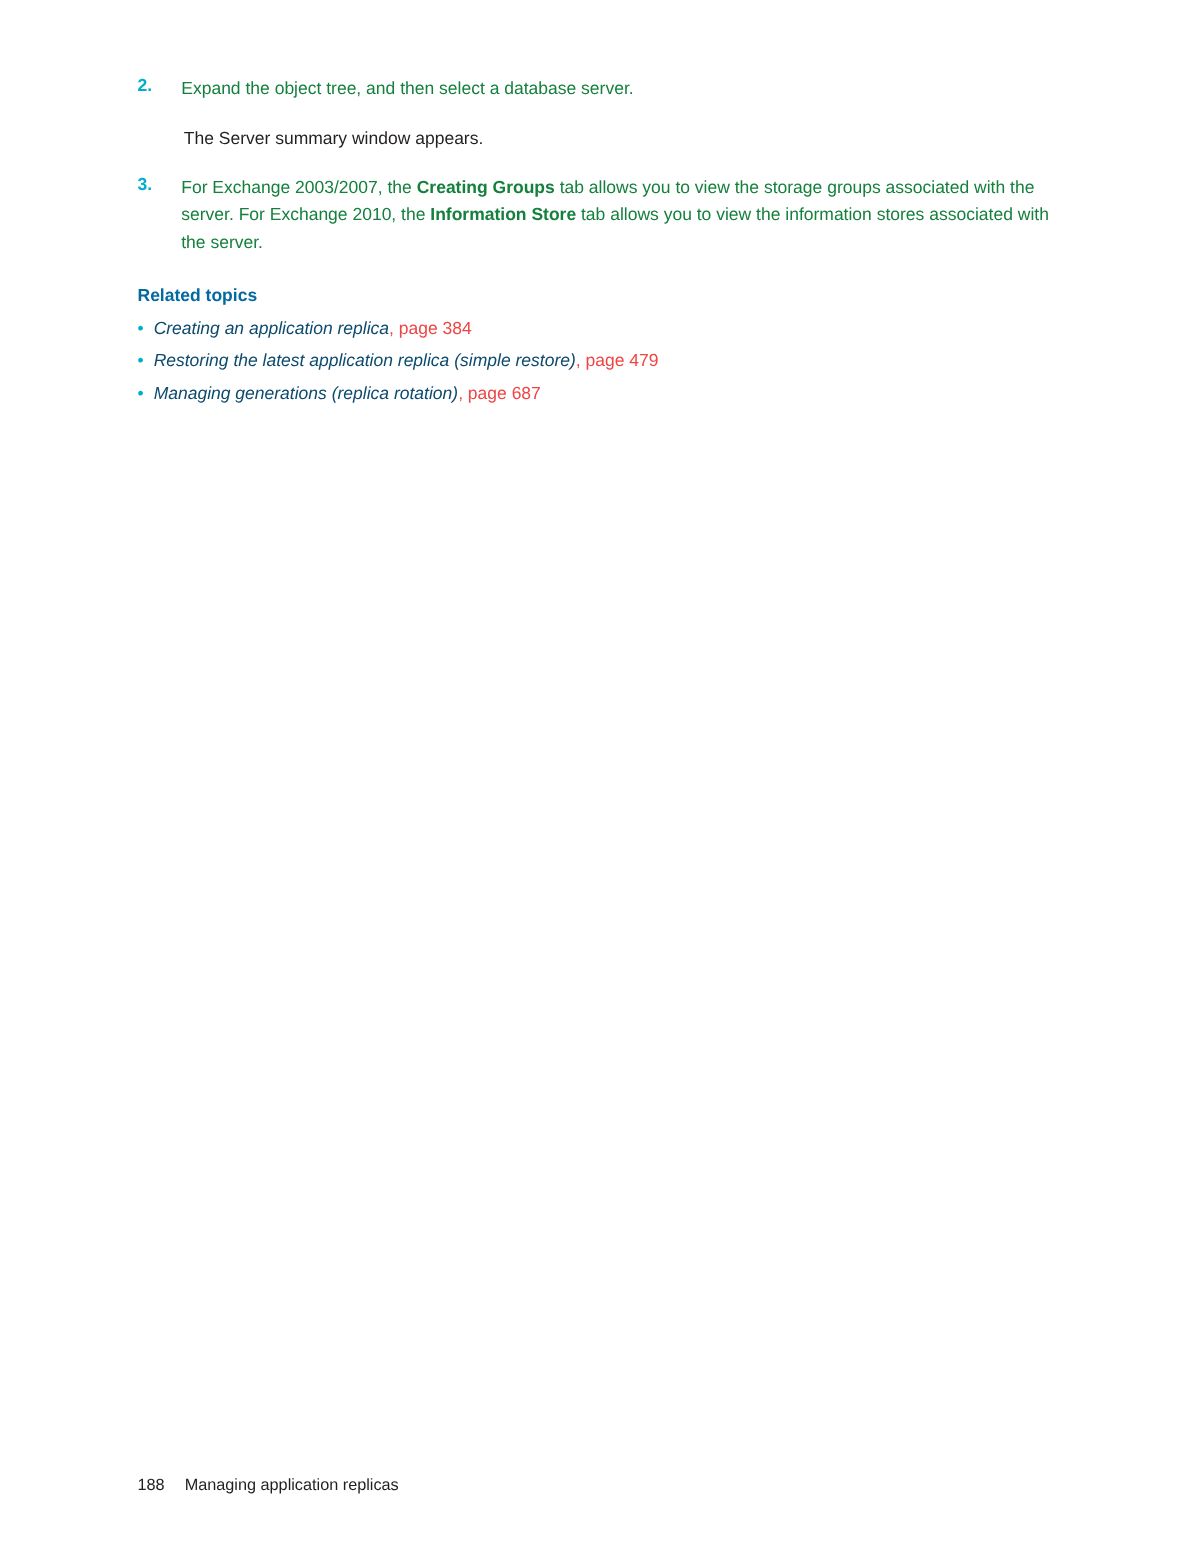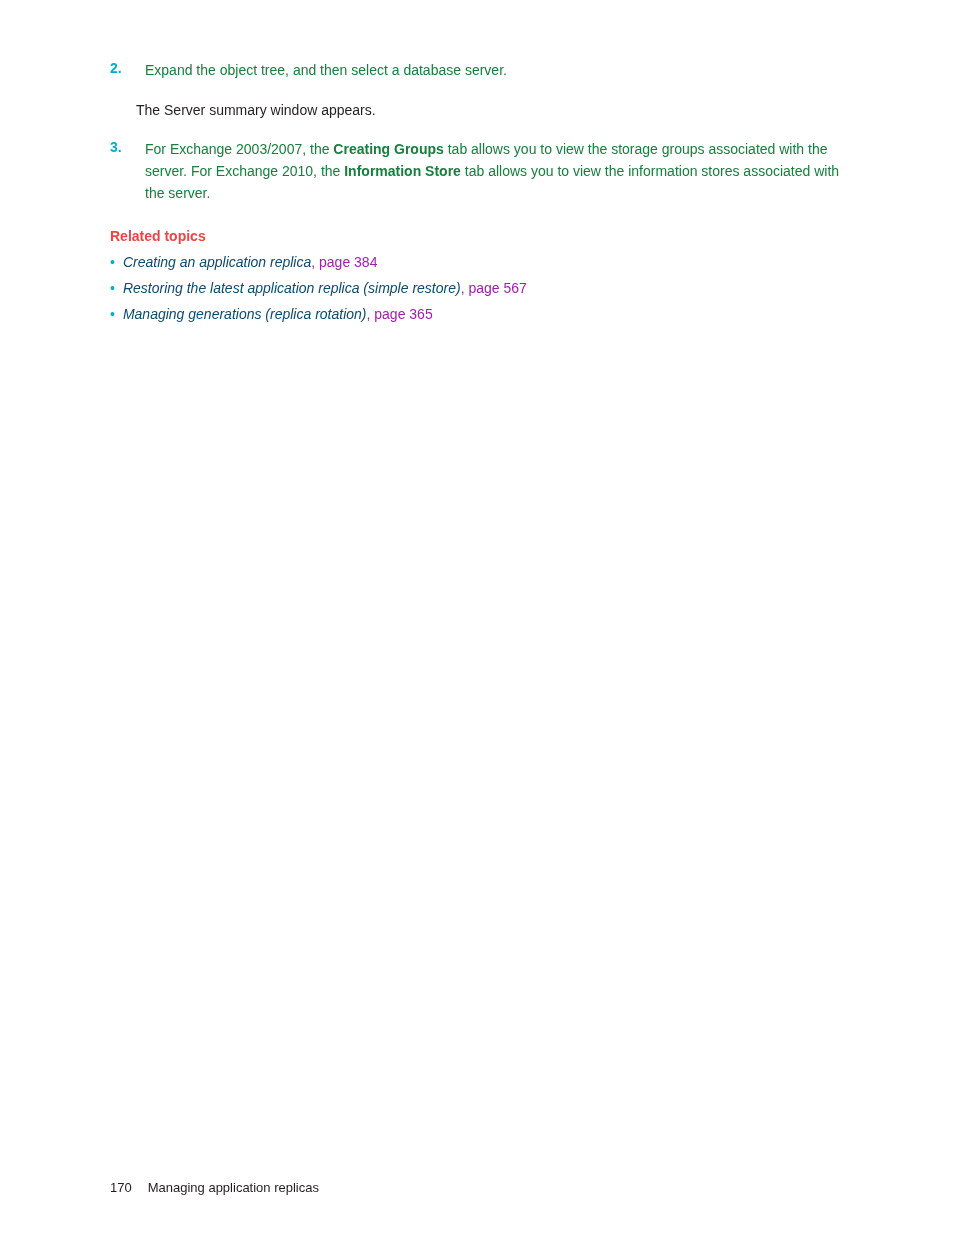--- a/index.html
+++ b/index.html
@@ -43,21 +43,21 @@
     }
 
     .step-content p {
       font-size: 14px;
       line-height: 1.55;
       color: #15803d;
       margin-bottom: 0;
     }
 
     .step-sub-text {
-      margin-left: 26px;
+      margin-left: 37px;
       margin-bottom: 18px;
     }
 
     .step-sub-text p {
       font-size: 14px;
       line-height: 1.55;
       color: #231f20;
     }
 
     .bold {
@@ -65,21 +65,21 @@
     }
 
     .related-topics {
       margin-top: 24px;
       margin-bottom: 20px;
     }
 
     .related-topics-title {
       font-size: 14px;
       font-weight: bold;
-      color: #ef4444;
+      color: #0369a1;
       margin-bottom: 8px;
     }
 
     .related-list {
       list-style: none;
       padding: 0;
       margin: 0;
     }
 
     .related-list li {
@@ -98,21 +98,21 @@
     }
 
     .link {
       color: #0c4a6e;
       text-decoration: none;
       cursor: pointer;
       font-style: italic;
     }
 
     .link-suffix {
-      color: #a21caf;
+      color: #ef4444;
     }
 
     .footer {
       position: absolute;
       bottom: 40px;
       left: 110px;
       right: 110px;
       display: flex;
       align-items: center;
       font-size: 13px;
@@ -162,30 +162,30 @@
     <ul class="related-list">
       <li>
         <span class="bullet">•</span>
         <span>
           <a class="link">Creating an application replica</a><span class="link-suffix">, page 384</span>
         </span>
       </li>
       <li>
         <span class="bullet">•</span>
         <span>
-          <a class="link">Restoring the latest application replica (simple restore)</a><span class="link-suffix">, page 567</span>
+          <a class="link">Restoring the latest application replica (simple restore)</a><span class="link-suffix">, page 479</span>
         </span>
       </li>
       <li>
         <span class="bullet">•</span>
         <span>
-          <a class="link">Managing generations (replica rotation)</a><span class="link-suffix">, page 365</span>
+          <a class="link">Managing generations (replica rotation)</a><span class="link-suffix">, page 687</span>
         </span>
       </li>
     </ul>
   </div>
 
   <div class="footer">
-    <span class="footer-page-num">170</span>
+    <span class="footer-page-num">188</span>
     <span class="footer-text">Managing application replicas</span>
   </div>
 
 </div>
 
 </body></html>

